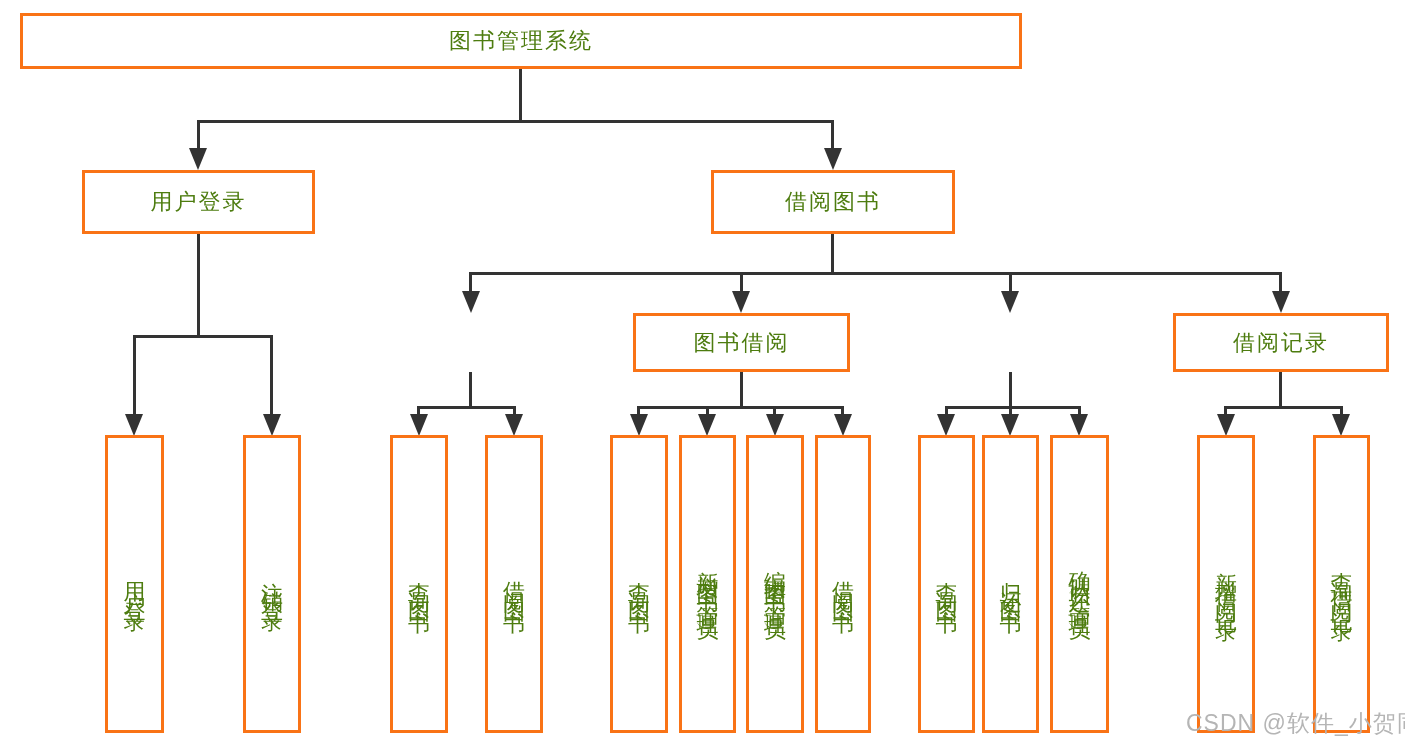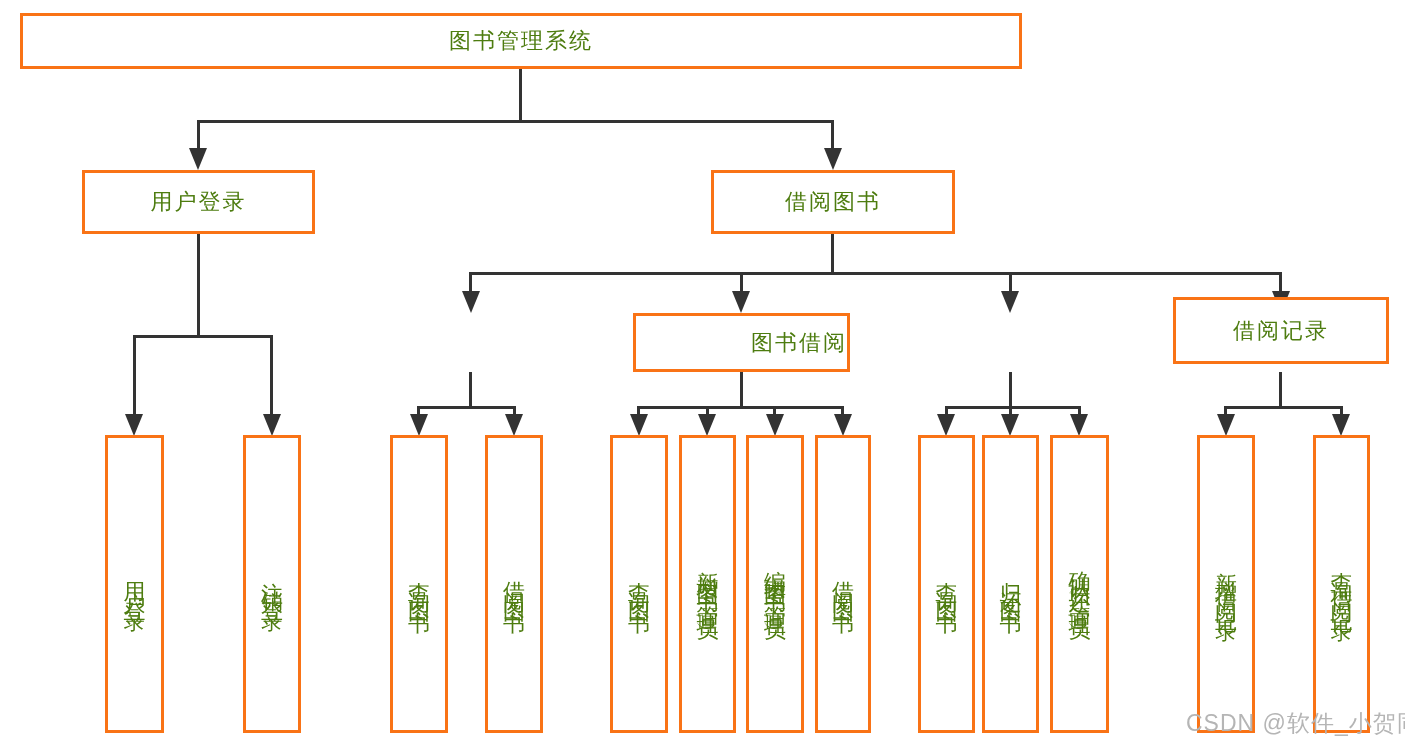--- a/index.html
+++ b/index.html
@@ -84,24 +84,24 @@
   <div class="hline" style="left:469px;top:272px;width:813px;"></div>
   <div class="vline" style="left:469px;top:272px;height:28px;"></div>
   <div class="arrow" style="left:462px;top:291px;"></div>
   <div class="vline" style="left:740px;top:272px;height:28px;"></div>
   <div class="arrow" style="left:732px;top:291px;"></div>
   <div class="vline" style="left:1009px;top:272px;height:28px;"></div>
   <div class="arrow" style="left:1001px;top:291px;"></div>
   <div class="vline" style="left:1279px;top:272px;height:28px;"></div>
   <div class="arrow" style="left:1272px;top:291px;"></div>
 
-  <div class="box" style="left:633px;top:313px;width:217px;height:59px;justify-content:flex-end;">
+  <div class="box" style="left:633px;top:313px;width:217px;height:59px;">
     <span class="htext">图书借阅</span>
   </div>
-  <div class="box" style="left:1173px;top:297px;width:216px;height:67px;align-items:center;">
+  <div class="box" style="left:1173px;top:313px;width:216px;height:59px;align-items:center;">
     <span class="htext">借阅记录</span>
   </div>
 
   <div class="vline" style="left:469px;top:372px;height:37px;"></div>
   <div class="hline" style="left:417px;top:406px;width:99px;"></div>
   <div class="vline" style="left:417px;top:406px;height:16px;"></div>
   <div class="arrow" style="left:410px;top:414px;"></div>
   <div class="vline" style="left:513px;top:406px;height:16px;"></div>
   <div class="arrow" style="left:505px;top:414px;"></div>
 

